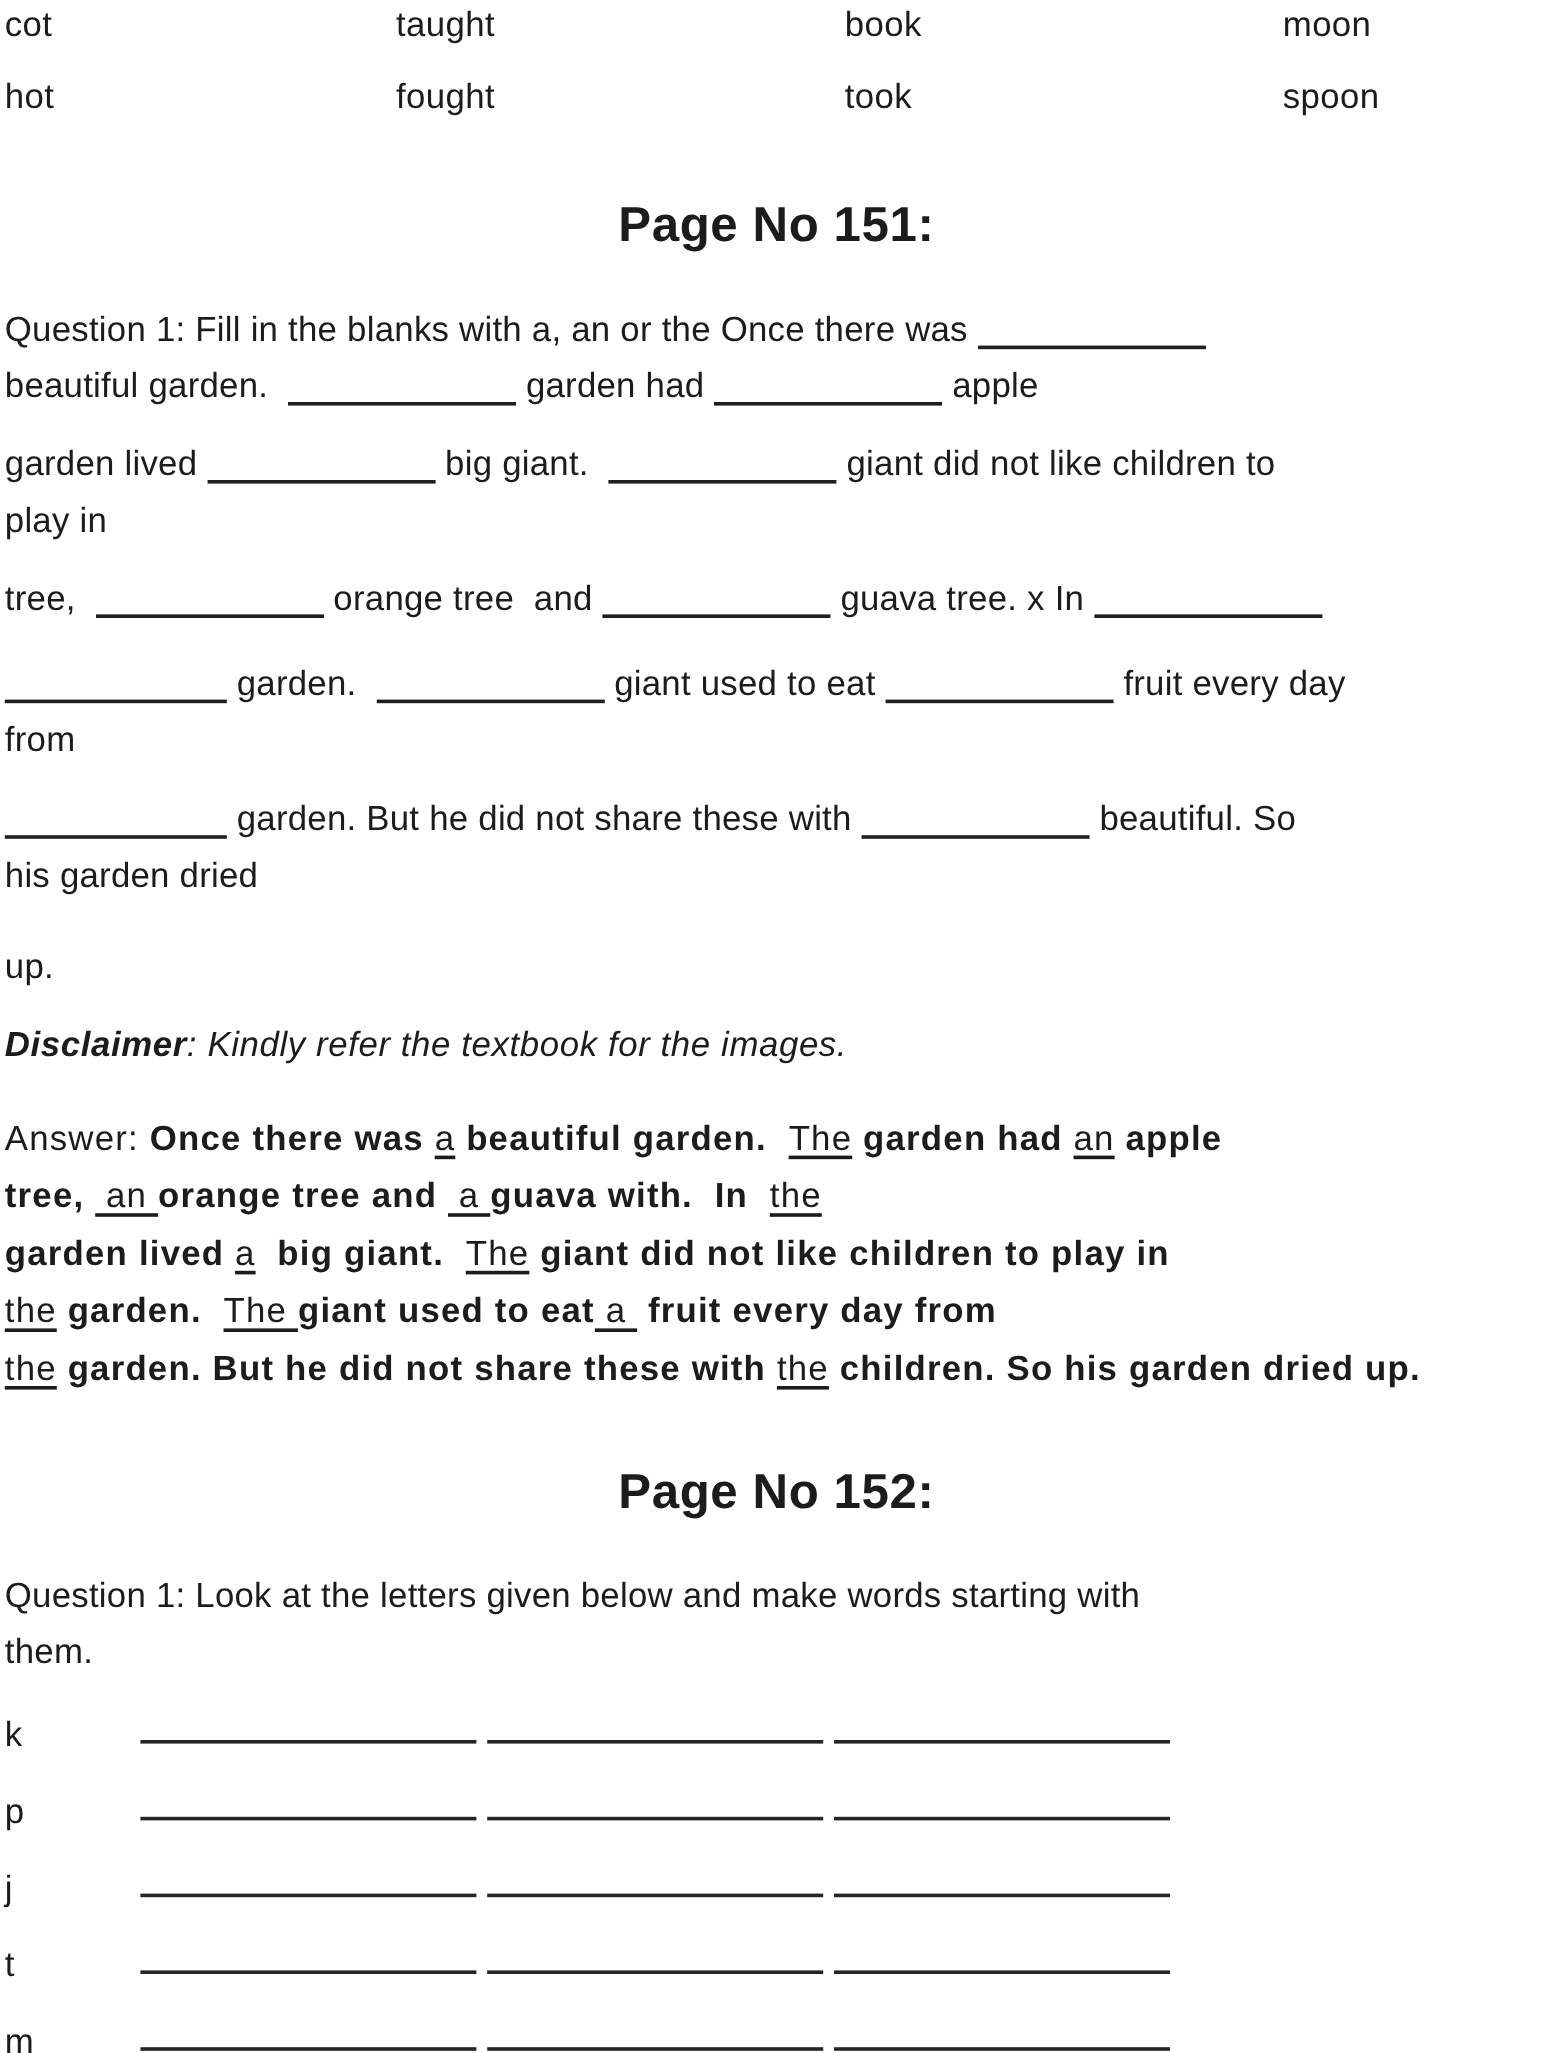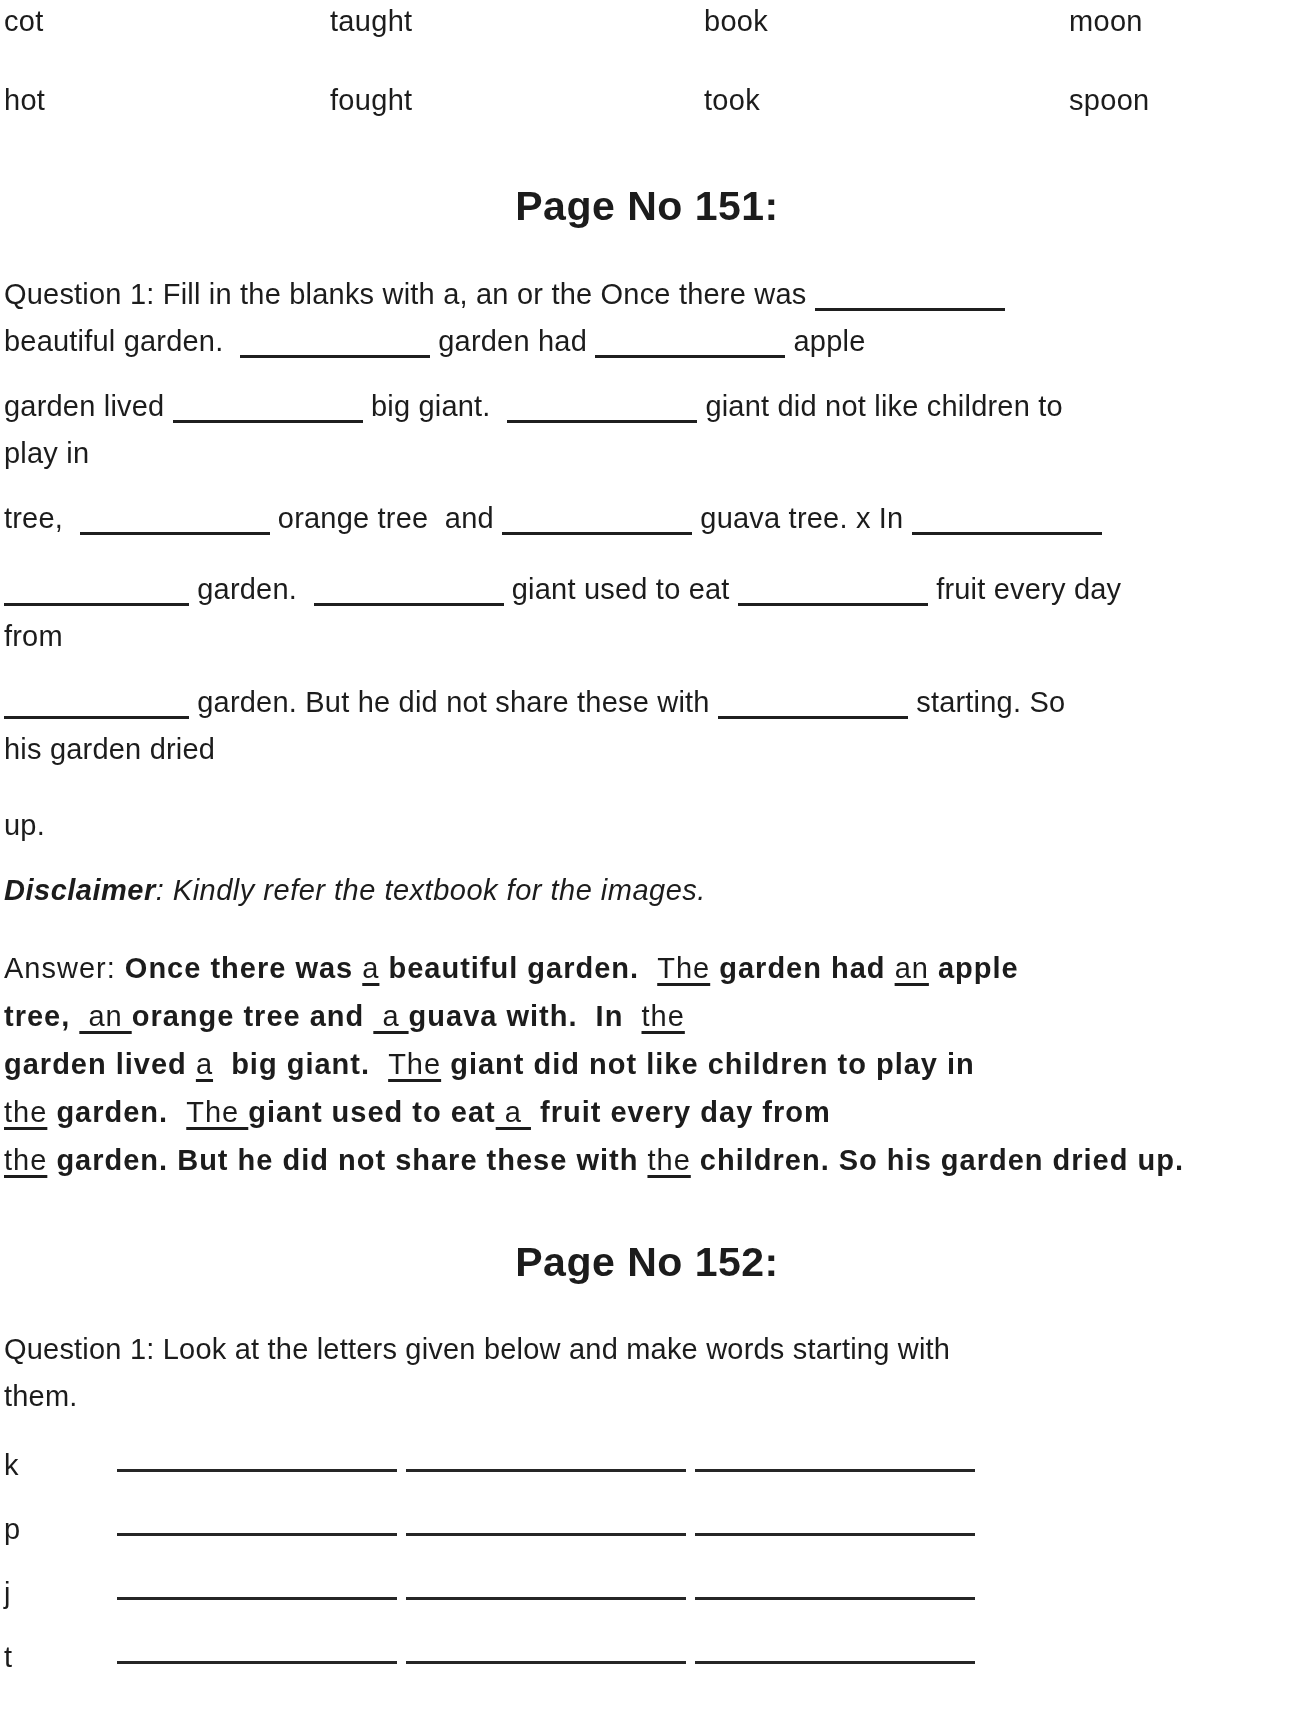--- a/index.html
+++ b/index.html
@@ -16,21 +16,21 @@
     width: 1294px;
     height: 1711px;
     padding-left: 4px;
     box-sizing: border-box;
     overflow: hidden;
   }
   
   .words {
     display: grid;
     grid-template-columns: 326px 374px 365px auto;
-    row-gap: 43px;
+    row-gap: 24px;
     padding-top: 3px;
     font-size: 29px;
     line-height: 36px;
     letter-spacing: 0.3px;
   }
   
   .heading {
     font-size: 41px;
     font-weight: bold;
     line-height: 44px;
@@ -123,21 +123,21 @@
       <div class="line"><span class="sb">play in</span></div>
     </div>
     <div class="para q b-q1b">
       <div class="line"><span class="sb">tree,  </span><span class="blank" style="width: 190px;"></span><span class="sb"> orange tree  and </span><span class="blank" style="width: 190px;"></span><span class="sb"> guava tree. x In </span><span class="blank" style="width: 190px;"></span></div>
     </div>
     <div class="para q b-q1d">
       <div class="line"><span class="blank" style="width: 185px;"></span><span class="sb"> garden.  </span><span class="blank" style="width: 190px;"></span><span class="sb"> giant used to eat </span><span class="blank" style="width: 190px;"></span><span class="sb"> fruit every day</span></div>
       <div class="line"><span class="sb">from</span></div>
     </div>
     <div class="para q b-q1e">
-      <div class="line"><span class="blank" style="width: 185px;"></span><span class="sb"> garden. But he did not share these with </span><span class="blank" style="width: 190px;"></span><span class="sb"> starting. So</span></div>
+      <div class="line"><span class="blank" style="width: 185px;"></span><span class="sb"> garden. But he did not share these with </span><span class="blank" style="width: 190px;"></span><span class="sb"> beautiful. So</span></div>
       <div class="line"><span class="sb">his garden dried</span></div>
     </div>
     <div class="para q b-q1f">
       <div class="line"><span class="sb">up.</span></div>
     </div>
     <div class="para disc b-disclaimer">
       <div class="line"><span class="sbi">Disclaimer</span><span class="si">: Kindly refer the textbook for the images.</span></div>
     </div>
     <div class="para ans b-answer">
       <div class="line"><span class="sb">Answer: </span><span class="sr">Once there was </span><span class="su">a</span><span class="sr"> beautiful garden.  </span><span class="su">The</span><span class="sr"> garden had </span><span class="su">an</span><span class="sr"> apple</span></div>

